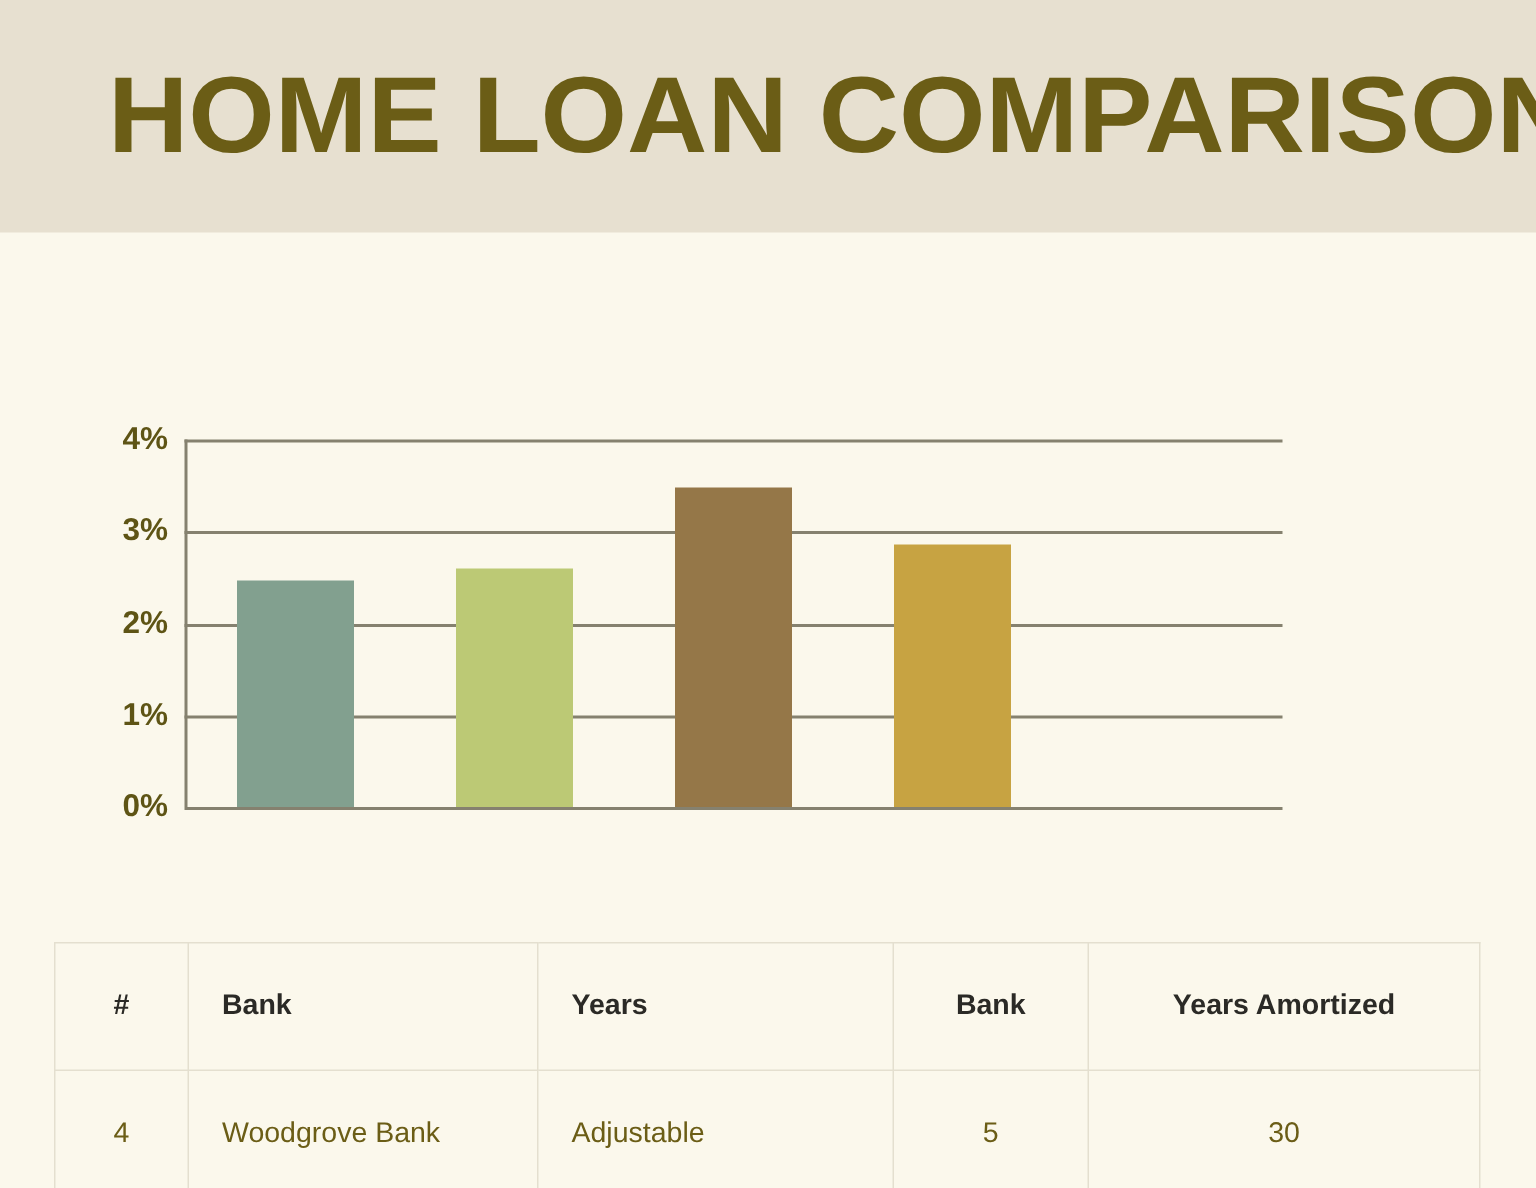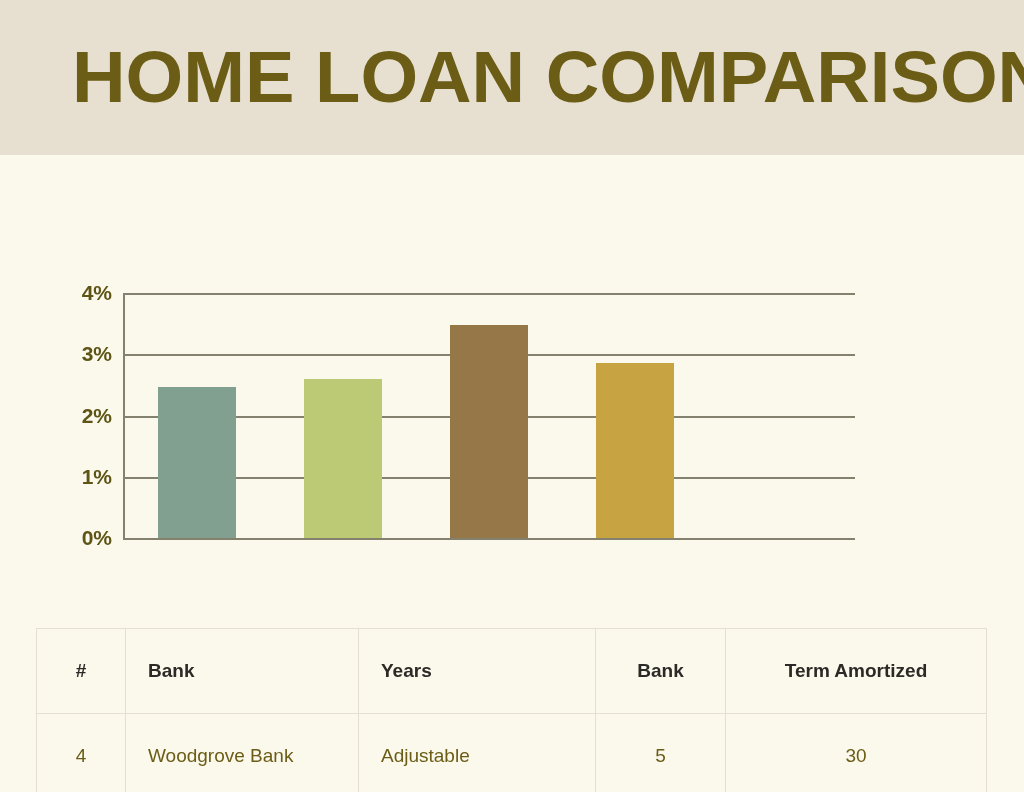--- a/index.html
+++ b/index.html
@@ -201,21 +201,21 @@
       <col class="c-type">
       <col class="c-term">
       <col class="c-years">
   </colgroup>
   <thead>
     <tr>
       <th class="ctr">#</th>
       <th>Bank</th>
       <th>Years</th>
       <th class="ctr">Bank</th>
-      <th class="ctr">Term Amortized</th>
+      <th class="ctr">Years Amortized</th>
     </tr>
   </thead>
   <tbody>
     <tr>
       <td class="ctr">4</td>
       <td>Woodgrove Bank</td>
       <td>Adjustable</td>
       <td class="ctr">5</td>
       <td class="ctr">30</td>
     </tr>

